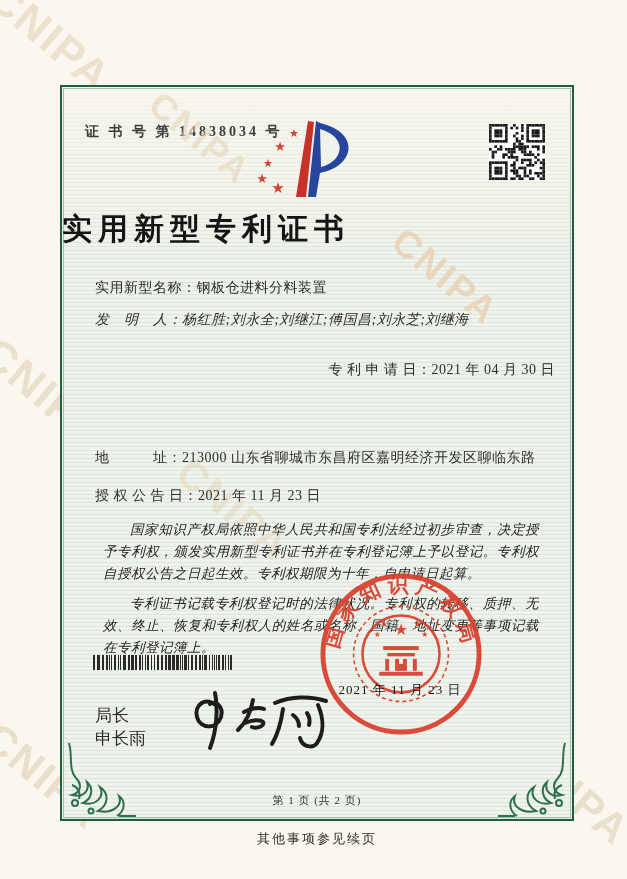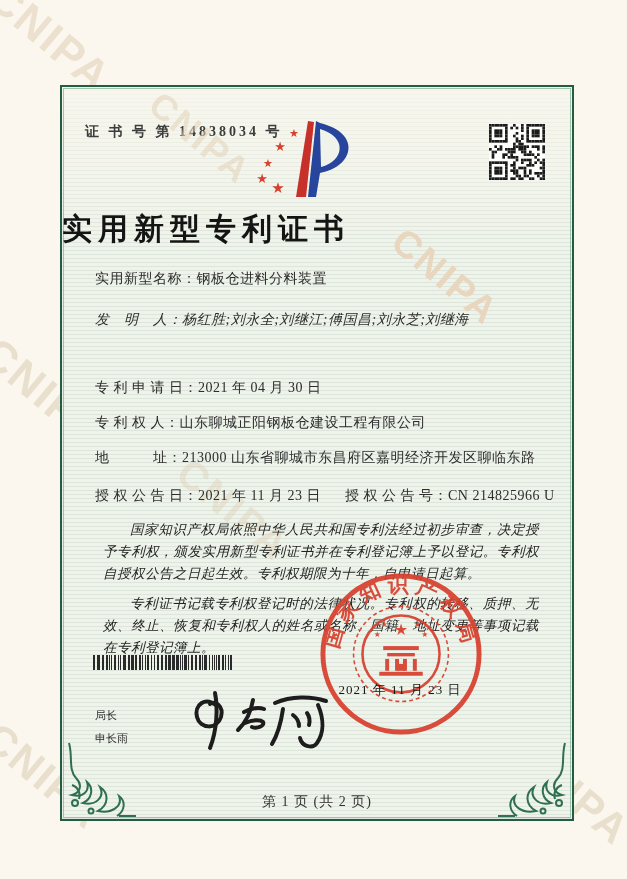--- a/index.html
+++ b/index.html
@@ -53,49 +53,49 @@
     font-size:30px;font-weight:bold;color:#141414;
     letter-spacing:6px;z-index:2;margin-top:12px;
   }
   
   .row{
     position:absolute;left:33px;width:460px;
     font-size:14px;color:#2d2d2d;letter-spacing:.5px;z-index:2;
     white-space:nowrap;
   }
   .row .lbl{color:#2d2d2d;}
-  .r-name{top:183px;font-family:Liberation Serif, serif;}
+  .r-name{top:192px;font-family:Liberation Serif, serif;}
   .r-inventors{top:224px;font-style:italic;}
   .r-patno{top:259px;}
-  .r-appdate{top:292px;}
+  .r-appdate{top:274px;text-align:right;}
   .r-patentee{top:327px;}
   .r-addr1{top:362px;}
   .r-addr2{top:380px;left:96px;}
   .r-grant{top:400px;}
   .grant-no{position:absolute;left:250px;top:0;white-space:nowrap;}
   
   .paras{
     position:absolute;left:33px;top:424px;width:452px;z-index:2;
     font-size:13.5px;line-height:22px;color:#232323;
     font-style:italic;letter-spacing:.5px;text-align:justify;
   }
   .paras p{margin:8px;text-indent:2em;}
   
   .barcode{position:absolute;left:31px;top:568px;width:140px;height:15px;z-index:2;}
-  .signer{position:absolute;left:33px;top:617px;z-index:2;font-size:11px;color:#2b2b2b;line-height:23px;}
+  .signer{position:absolute;left:33px;top:617px;z-index:2;font-size:17px;color:#2b2b2b;line-height:23px;}
   .signature{position:absolute;left:125px;top:601px;width:152px;height:64px;z-index:3;}
   
   .seal{position:absolute;left:317px;top:570px;width:168px;height:168px;z-index:5;opacity:.93;}
   .seal-date{
     position:absolute;left:316px;top:681px;width:168px;
     text-align:center;font-size:13px;letter-spacing:1px;color:#181818;z-index:6;
   }
   .page-info{
     position:absolute;left:0;top:706px;width:100%;text-align:center;
-    font-size:14px;color:#333;letter-spacing:1px;z-index:2;
+    font-size:11px;color:#333;letter-spacing:1px;z-index:2;
   }
   .flourish{position:absolute;bottom:2px;width:74px;height:76px;z-index:2;}
   .fl-left{left:2px;}
   .fl-right{right:2px;transform:scaleX(-1);}
   
   .continuation{
     position:absolute;left:60px;top:830px;width:514px;
     text-align:center;font-size:13px;color:#2e2e2e;letter-spacing:2px;z-index:2;
   }
 </style>
@@ -353,29 +353,25 @@
 
     <div class="row r-name">
       <span class="lbl">实用新型名称：</span><span>钢板仓进料分料装置</span>
     </div>
     <div class="row r-inventors">
       <span class="lbl">发　明　人：</span><span>杨红胜;刘永全;刘继江;傅国昌;刘永芝;刘继海</span>
     </div>
     <div class="row r-appdate">
       <span class="lbl">专 利 申 请 日：</span><span>2021 年 04 月 30 日</span>
     </div>
-    <div class="row r-patentee">
-      <span class="lbl">专 利 权 人：</span><span>山东聊城正阳钢板仓建设工程有限公司</span>
-    </div>
     <div class="row r-addr1">
       <span class="lbl">地　　　址：</span><span>213000 山东省聊城市东昌府区嘉明经济开发区聊临东路</span>
     </div>
     <div class="row r-grant">
       <span class="lbl">授 权 公 告 日：</span><span>2021 年 11 月 23 日</span>
-      <span class="grant-no"><span>授 权 公 告 号：</span><span>CN 214825966 U</span></span>
     </div>
 
     <div class="paras">
       <p>国家知识产权局依照中华人民共和国专利法经过初步审查，决定授予专利权，颁发实用新型专利证书并在专利登记簿上予以登记。专利权自授权公告之日起生效。专利权期限为十年，自申请日起算。</p>
       <p>专利证书记载专利权登记时的法律状况。专利权的转移、质押、无效、终止、恢复和专利权人的姓名或名称、国籍、地址变更等事项记载在专利登记簿上。</p>
     </div>
 
     <svg class="barcode" id="barcode-svg" viewBox="0 0 140 15" preserveAspectRatio="none">
         <rect x="0" y="0" width="2" height="15" fill="#2a2a2a"></rect>
         <rect x="4" y="0" width="3" height="15" fill="#2a2a2a"></rect>
@@ -487,14 +483,15 @@
         <rect x="79" y="90" width="4" height="12"></rect>
         <rect x="87" y="90" width="4" height="12"></rect>
         <rect x="97" y="90" width="4" height="12"></rect>
         <rect x="81" y="95" width="8" height="7"></rect>
         <rect x="63" y="103" width="44" height="4"></rect>
       </g>
     </g>
   </svg>
   <div class="seal-date">2021 年 11 月 23 日</div>
 
+  <div class="continuation">其他事项参见续页</div>
 
 </div>
 
 </body></html>

